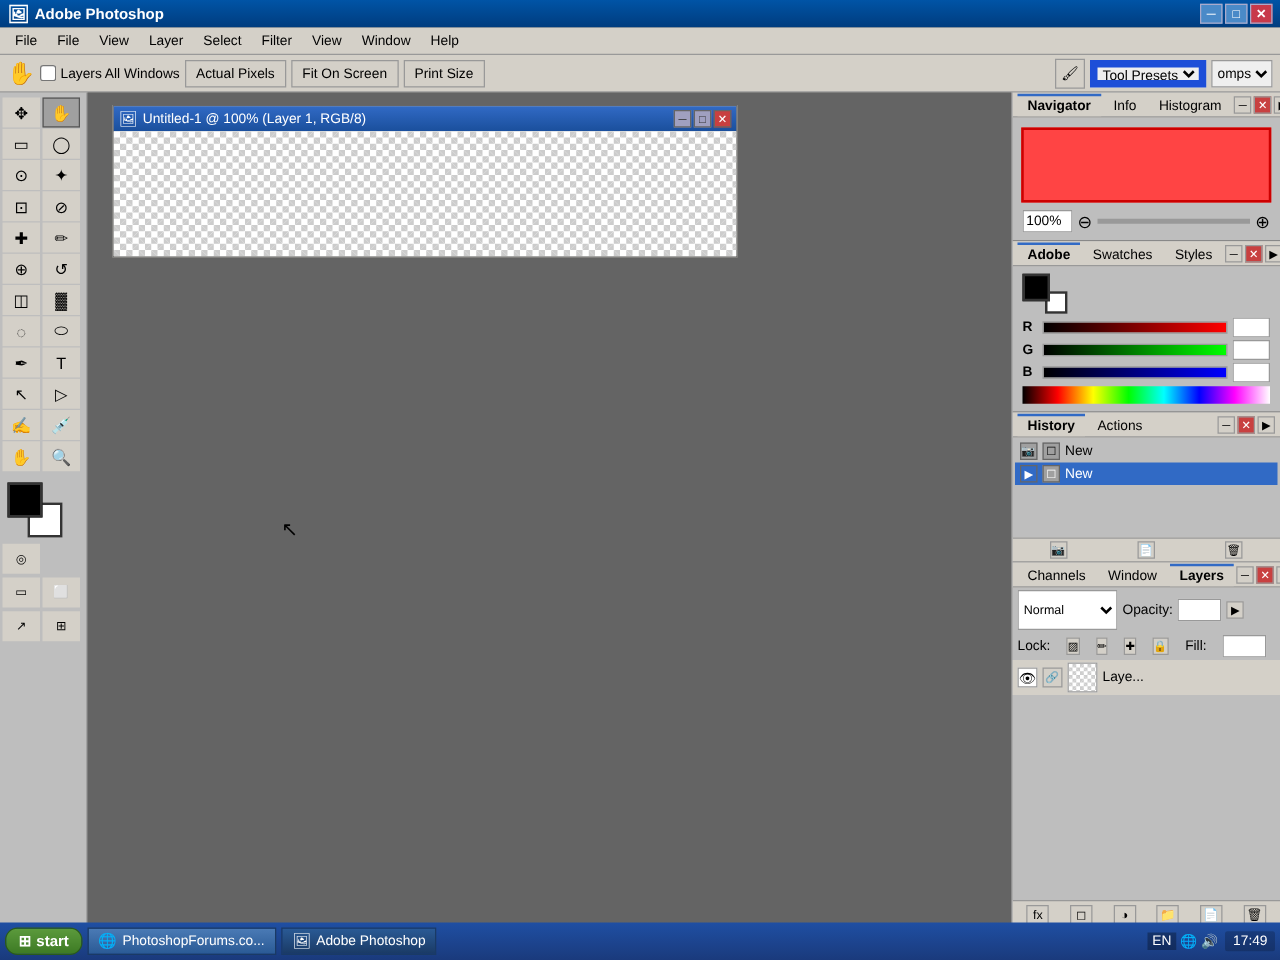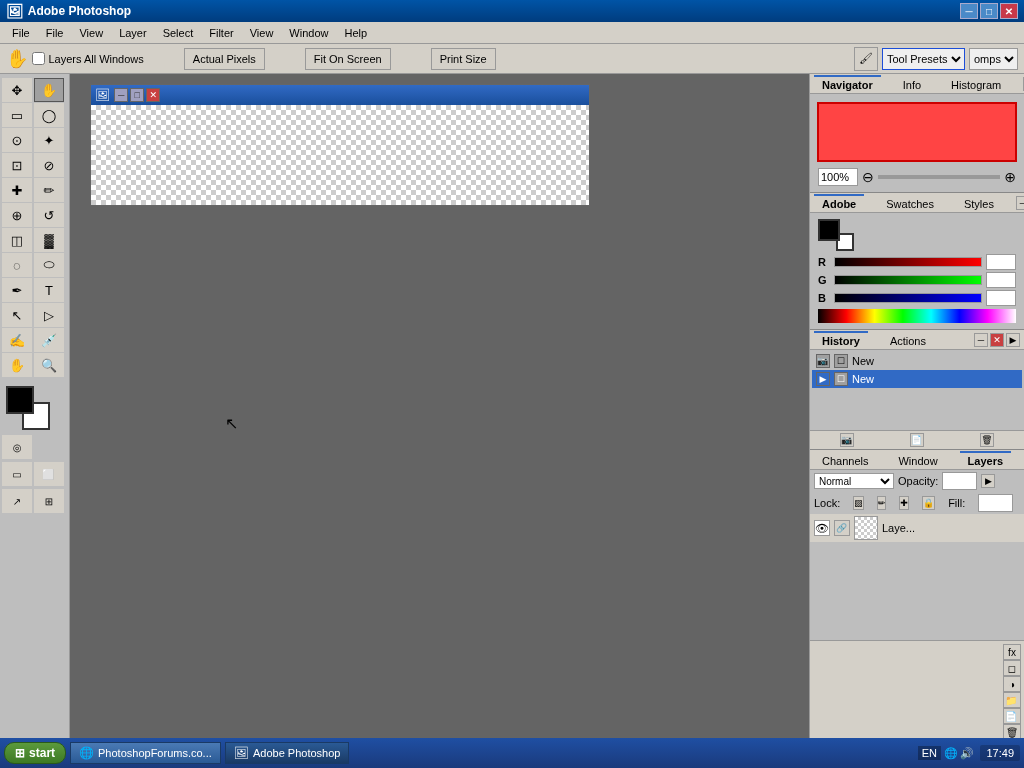--- a/index.html
+++ b/index.html
@@ -48,21 +48,20 @@
       padding: 0 6px;
       gap: 4px;
     }
     .options-btn {
       padding: 2px 8px;
       border: 1px solid #999;
       background: #d4d0c8;
       font-size: 11px;
       cursor: pointer;
       height: 22px;
-      margin-left: 36px;
     }
     .checkbox-label { display: flex; align-items: center; gap: 3px; font-size: 11px; cursor: pointer; }
 
     
     #tool-options-right {
       margin-left: auto;
       display: flex;
       align-items: center;
       gap: 4px;
     }
@@ -187,21 +186,21 @@
       border-bottom: 1px solid #888;
       flex-shrink: 0;
     }
     .panel-header {
       height: 20px;
       background: #d4d0c8;
       border-bottom: 1px solid #999;
       display: flex;
       align-items: center;
       padding: 0 4px;
-      gap: 14px;
+      gap: 2px;
     }
     .panel-tab {
       padding: 2px 8px;
       font-size: 11px;
       cursor: pointer;
       border-top: 2px solid transparent;
     }
     .panel-tab.active {
       border-top: 2px solid #316ac5;
       font-weight: bold;
@@ -303,21 +302,21 @@
       font-size: 9px;
       display: flex; align-items: center; justify-content: center;
     }
 
     
     #layers-panel { flex: 1; }
     .layers-options-row {
       display: flex; align-items: center; padding: 2px 4px; gap: 4px;
     }
     .mode-select {
-      width: 80px; height: 16px; border: 1px solid #999;
+      width: 80px; height: 32px; border: 1px solid #999;
       font-size: 10px; background: white;
     }
     .layers-lock-row {
       display: flex; align-items: center; padding: 2px 4px; gap: 13px;
     }
     .lock-icon { width: 14px; height: 14px; border: 1px solid #999; background: #d4d0c8;
       display: flex; align-items: center; justify-content: center; font-size: 9px; cursor: pointer;
     }
     .layer-row {
       display: flex; align-items: center; gap: 4px; padding: 2px 4px;
@@ -332,22 +331,22 @@
         linear-gradient(-45deg, #ccc 25%, transparent 25%),
         linear-gradient(45deg, transparent 75%, #ccc 75%),
         linear-gradient(-45deg, transparent 75%, #ccc 75%);
       background-size: 6px 6px;
       background-position: 0 0, 0 3px, 3px -3px, -3px 0px;
       background-color: white;
       border: 1px solid #999;
     }
     .layer-name { font-size: 11px; flex: 1; }
     .layers-footer {
-      display: flex; align-items: flex-end; justify-content: space-around;
-      padding: 3px; border-top: 1px solid #999; background: #d4d0c8; flex-direction: column;
+      display: flex; align-items: center; justify-content: space-around;
+      padding: 3px; border-top: 1px solid #999; background: #d4d0c8;
     }
     .layers-footer-btn {
       width: 18px; height: 16px; border: 1px solid #999; background: #d4d0c8;
       cursor: pointer; display: flex; align-items: center; justify-content: center; font-size: 10px;
     }
 
     
     #status-bar {
       height: 24px;
       background: #d4d0c8;
@@ -449,21 +448,21 @@
   <span style="font-size:18px;">✋</span>
   <label class="checkbox-label">
     <input type="checkbox" style="">
     <span>Layers All Windows</span>
   </label>
   <button class="options-btn">Actual Pixels</button>
   <button class="options-btn">Fit On Screen</button>
   <button class="options-btn">Print Size</button>
   <div id="tool-options-right">
     <div style="width:24px;height:24px;border:1px solid #999;background:#d4d0c8;display:flex;align-items:center;justify-content:center;cursor:pointer;">🖌</div>
-    <select style="height:22px;border:1px solid #1d4ed8;font-size:11px;">
+    <select style="height:22px;border:6px solid #1d4ed8;font-size:11px;">
       <option>Tool Presets</option>
     </select>
     <select style="height:22px;border:1px solid #999;font-size:11px;">
       <option>omps</option>
     </select>
   </div>
 </div>
 
 <div id="main-layout">
 
@@ -581,20 +580,21 @@
       <div class="tool-btn" style="font-size:10px;">↗</div>
       <div class="tool-btn" style="font-size:10px;">⊞</div>
     </div>
   </div>
 
   <div id="canvas-area">
 
     <div id="doc-window">
       <div id="doc-titlebar">
         <span style="font-size:12px;margin-right:4px;">🖼</span>
+        <span class="doc-title">Untitled-1 @ 100% (Layer 1, RGB/8)</span>
         <div class="doc-btns">
           <div class="doc-btn">─</div>
           <div class="doc-btn">□</div>
           <div class="doc-btn doc-close">✕</div>
         </div>
       </div>
       <div id="doc-canvas"></div>
     </div>
 
     <div style="position:absolute;top:340px;left:155px;font-size:16px;cursor:default;pointer-events:none;">↖</div>

